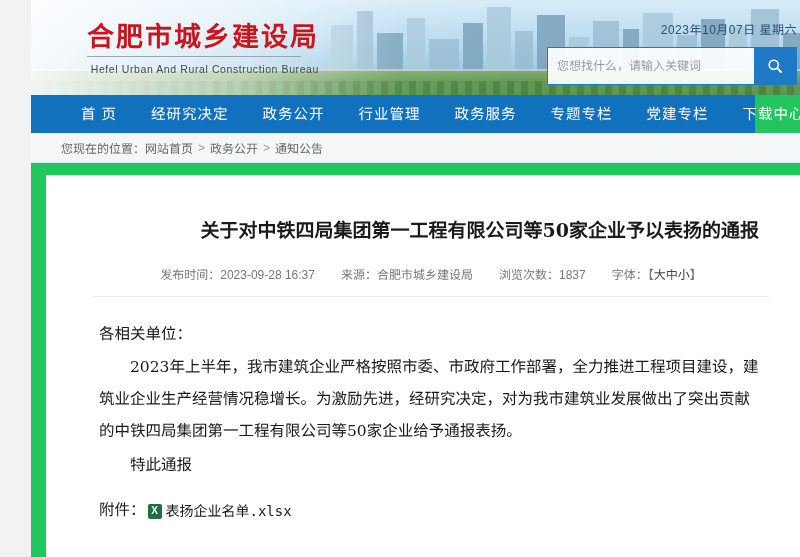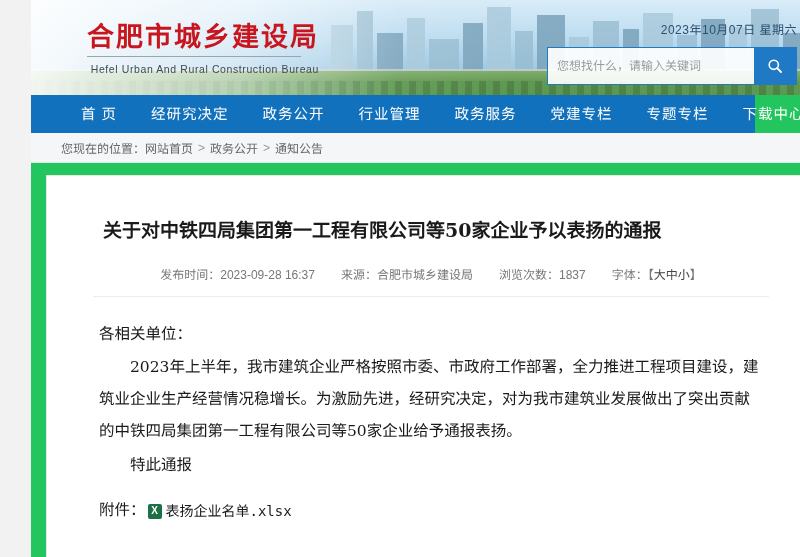--- a/index.html
+++ b/index.html
@@ -128,21 +128,21 @@
   .content {
     position: relative;
     margin: 12px auto 0 auto;
     width: 770px;
     min-height: 420px;
     background: #fff;
     border: 1px solid #e6e6e6;
     padding: 26px 46px 20px 46px;
   }
   .art-title {
-    text-align: left;
+    text-align: right;
     font-family: "DejaVu Serif", "Liberation Serif", serif;
     font-size: 19px;
     font-weight: bold;
     color: #1a1a1a;
     line-height: 1.5;
     padding: 14px 10px 0 10px;
   }
   .art-meta {
     margin-top: 20px;
     text-align: center;
@@ -249,22 +249,22 @@
       </div>
     </div>
   </div>
 
   <div class="nav">
     <div class="nav-item">首 页</div>
     <div class="nav-item">经研究决定</div>
     <div class="nav-item">政务公开</div>
     <div class="nav-item">行业管理</div>
     <div class="nav-item">政务服务</div>
+    <div class="nav-item">专题专栏</div>
     <div class="nav-item">党建专栏</div>
-    <div class="nav-item">专题专栏</div>
     <div class="nav-item">下载中心</div>
   </div>
 
   <div class="crumb-bar">
     <span>您现在的位置：</span>
     <a>网站首页</a>
     <span class="c-sep">&gt;</span>
     <a>政务公开</a>
     <span class="c-sep">&gt;</span>
     <a>通知公告</a>

